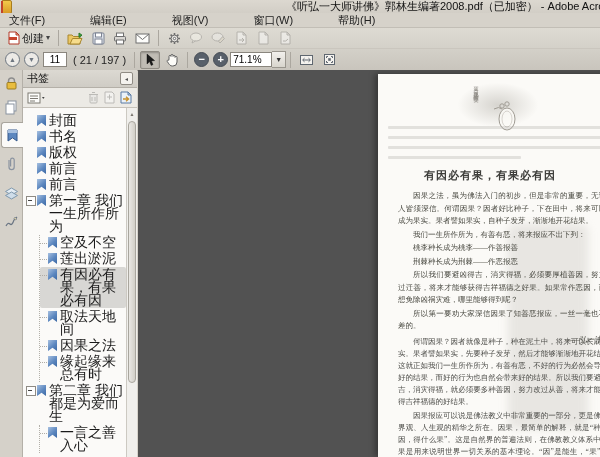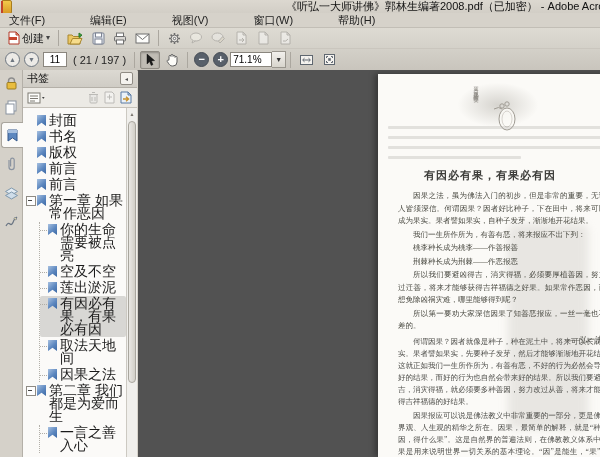--- a/index.html
+++ b/index.html
@@ -344,31 +344,26 @@
             <span class="exp-slot"></span>
             <span class="flag"></span>
             <span class="lbl">前言</span>
           </div>
 
         <div class="bm-row l1">
             <span class="exp-slot">
               <span class="expander"></span>
             </span>
             <span class="flag"></span>
-            <span class="lbl">第一章 如果常作恶因</span>
+            <span class="lbl">第一章 我们一生所作所为</span>
           </div>
         <div class="bm-children">
           <div class="bm-row l2">
               <span class="dash"></span>
               <span class="flag"></span>
-              <span class="lbl">你的生命需要被点亮</span>
-            </div>
-          <div class="bm-row l2">
-              <span class="dash"></span>
-              <span class="flag"></span>
               <span class="lbl">空及不空</span>
             </div>
           <div class="bm-row l2">
               <span class="dash"></span>
               <span class="flag"></span>
               <span class="lbl">莲出淤泥</span>
             </div>
           <div class="bm-row l2 sel">
               <span class="dash"></span>
               <span class="flag"></span>
@@ -376,20 +371,25 @@
             </div>
           <div class="bm-row l2">
               <span class="dash"></span>
               <span class="flag"></span>
               <span class="lbl">取法天地间</span>
             </div>
           <div class="bm-row l2">
               <span class="dash"></span>
               <span class="flag"></span>
               <span class="lbl">因果之法</span>
+            </div>
+          <div class="bm-row l2">
+              <span class="dash"></span>
+              <span class="flag"></span>
+              <span class="lbl">缘起缘来总有时</span>
             </div>
         </div>
 
         <div class="bm-row l1">
             <span class="exp-slot">
               <span class="expander"></span>
             </span>
             <span class="flag"></span>
             <span class="lbl">第二章 我们都是为爱而生</span>
           </div>

